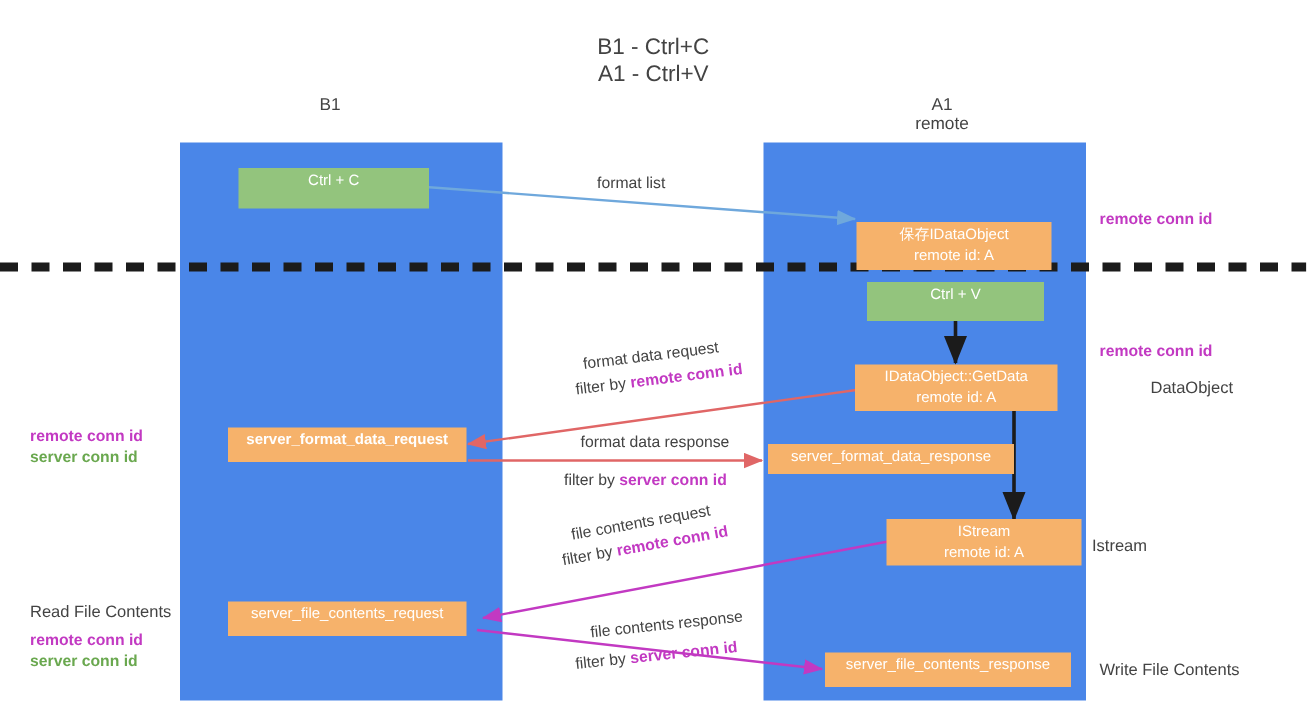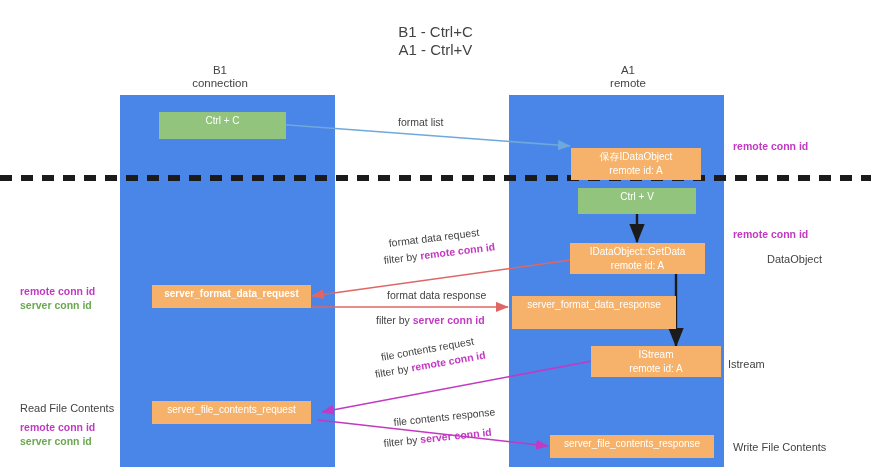--- a/index.html
+++ b/index.html
@@ -63,21 +63,20 @@
 </head>
 <body>
 
 <div id="root">
 
   <div class="title" style="top:6px;">B1 - Ctrl+C</div>
   <div class="title" style="top:24px;">A1 - Ctrl+V</div>
 
   <div class="lane-head" style="left:150px;top:48px;width:140px;">
     <div>B1</div>
-    <div>connection</div>
   </div>
   <div class="lane-head" style="left:558px;top:48px;width:140px;">
     <div>A1</div>
     <div>remote</div>
   </div>
 
   <div class="lane" style="left:120px;top:79px;width:215px;height:379px;"></div>
   <div class="lane" style="left:509px;top:79px;width:215px;height:379px;"></div>
 
   <svg class="layer" viewBox="0 0 871 467">
@@ -128,21 +127,21 @@
 
   <div class="box orange" style="left:570px;top:227px;width:135px;height:31px;">
     <span>IDataObject::GetData</span>
     <span>remote id: A</span>
   </div>
 
   <div class="box orange" style="left:152px;top:269px;width:159px;height:23px;font-weight:bold;">
     <span>server_format_data_request</span>
   </div>
 
-  <div class="box orange" style="left:512px;top:280px;width:164px;height:33px;">
+  <div class="box orange" style="left:512px;top:280px;width:164px;height:20px;">
     <span>server_format_data_response</span>
   </div>
 
   <div class="box orange" style="left:591px;top:330px;width:130px;height:31px;">
     <span>IStream</span>
     <span>remote id: A</span>
   </div>
 
   <div class="box orange" style="left:152px;top:385px;width:159px;height:23px;">
     <span>server_file_contents_request</span>

